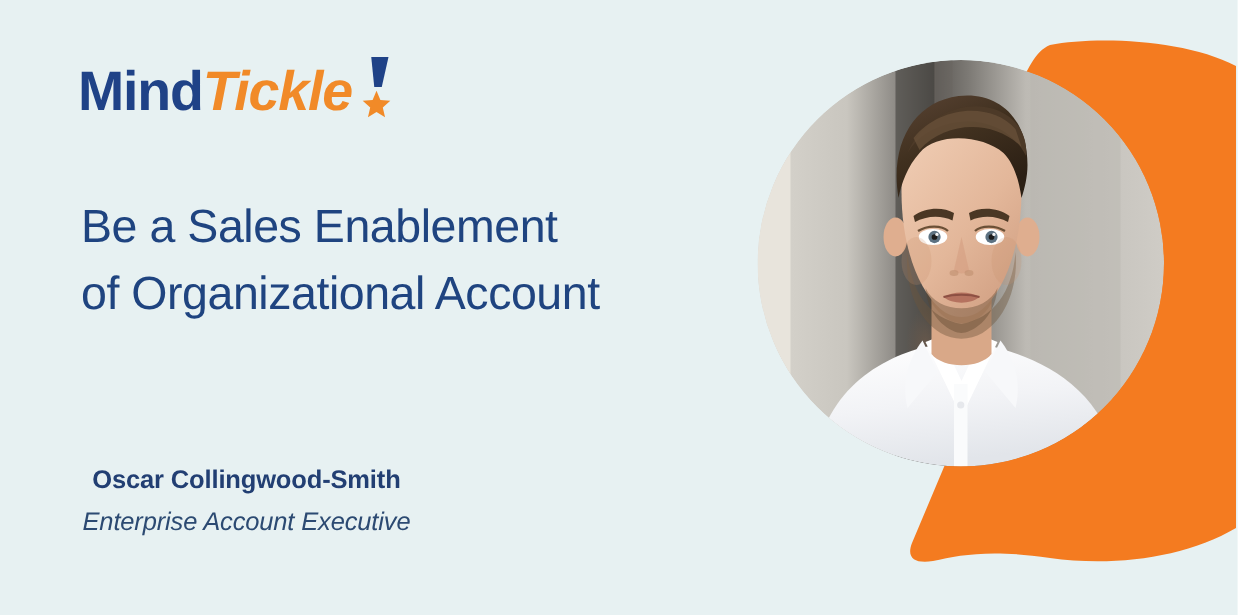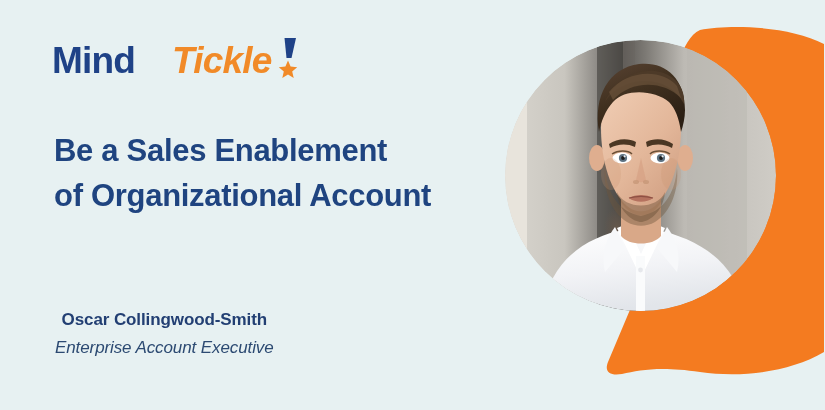--- a/index.html
+++ b/index.html
@@ -51,38 +51,37 @@
     line-height: 42px;
   }
   .logo-tickle {
     font-family: "Liberation Sans", sans-serif;
     font-size: 37px;
     font-weight: bold;
     font-style: italic;
     color: #f18a28;
     letter-spacing: -0.8px;
     line-height: 42px;
-    margin-left: 37px;
   }
   .logo-bang {
     position: relative;
     width: 30px;
     height: 46px;
     margin-left: 3px;
   }
 
   
   .headline {
     position: absolute;
     left: 54px;
     top: 128px;
     width: 470px;
     font-size: 31px;
     line-height: 45px;
-    font-weight: bold;
+    font-weight: normal;
     color: #1f4480;
     letter-spacing: -0.3px;
   }
   .headline-line { display: block; }
 
   
   .speaker {
     position: absolute;
     left: 55px;
     top: 308px;

